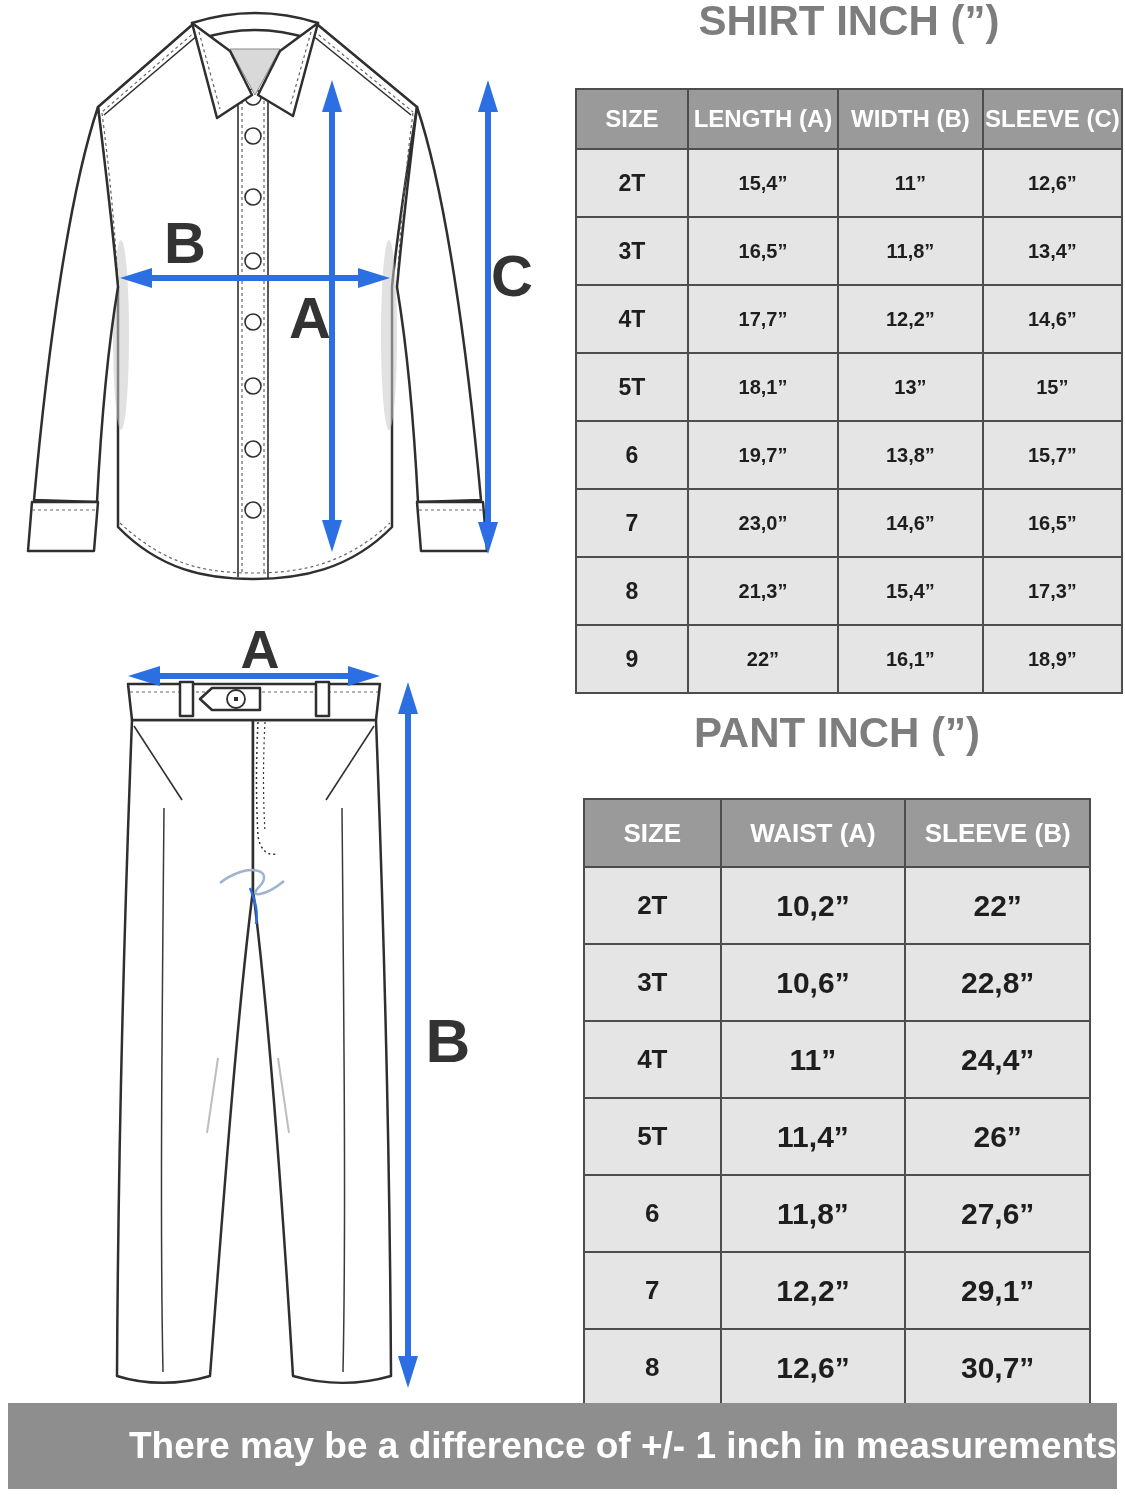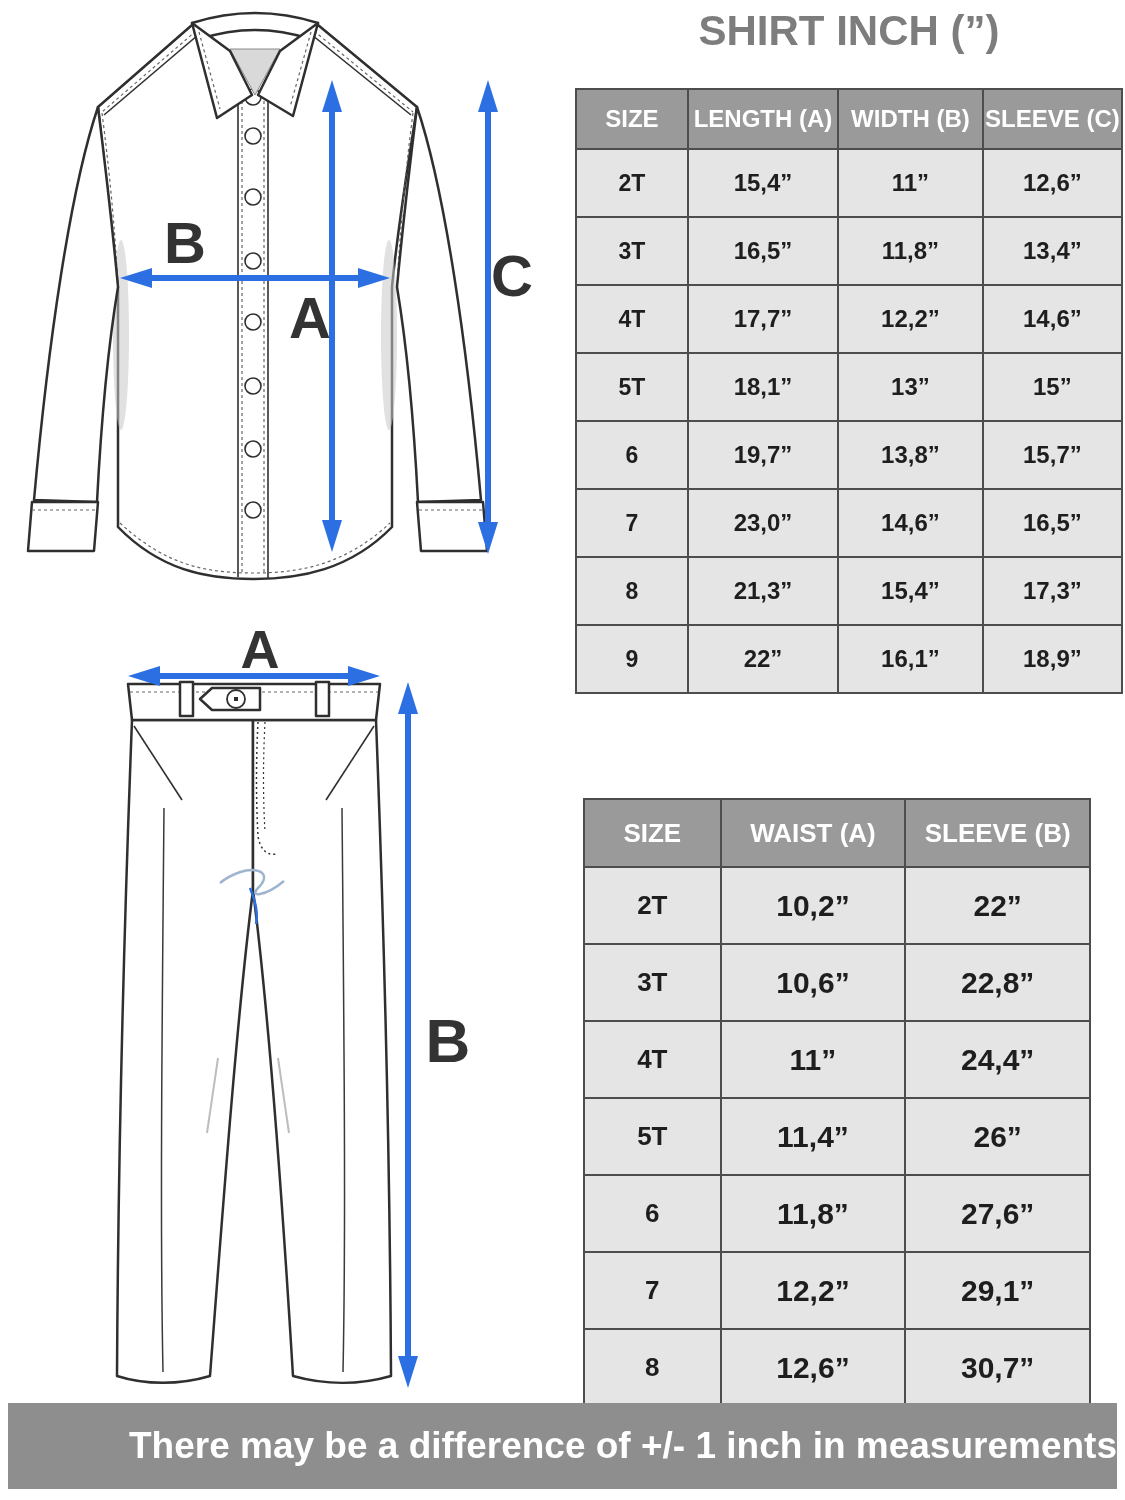--- a/index.html
+++ b/index.html
@@ -5,35 +5,35 @@
   html,body{margin:0;padding:0;background:#fff;}
   .canvas{
     position:relative;width:1125px;height:1500px;background:#ffffff;overflow:hidden;
     font-family:"Liberation Sans",sans-serif;
   }
   
   .sec-title{
     position:absolute;text-align:center;font-weight:bold;color:var(--title-gray,#7d7d7d);
     font-size:42px;letter-spacing:0px;line-height:1;white-space:nowrap;
   }
-  .shirt-title{left:575px;top:10px;width:548px;}
+  .shirt-title{left:575px;top:0px;width:548px;}
   .pant-title{left:583px;top:712px;width:508px;}
 
   
   .size-table{position:absolute;border-collapse:collapse;table-layout:fixed;background:#e5e5e5;}
   .size-table th{
     background:var(--header-gray,#9a9a9a);color:#ffffff;font-weight:bold;
     border:2px solid #4d4d4d;text-align:center;padding:0;
   }
   .size-table td{
     border:2px solid #4d4d4d;text-align:center;font-weight:bold;color:#1e1e1e;padding:8px;
   }
   .shirt-table{left:575px;top:88px;width:548px;}
   .shirt-table th{height:58px;font-size:24px;}
-  .shirt-table td{height:50px;font-size:24px;}
+  .shirt-table td{height:50px;font-size:20px;}
   .shirt-table td:first-child{font-size:23px;}
   .shirt-table .c1{width:20.5%;} .shirt-table .c2{width:27.5%;}
   .shirt-table .c3{width:26.5%;} .shirt-table .c4{width:25.5%;}
 
   .pant-table{left:583px;top:798px;width:508px;}
   .pant-table th{height:66px;font-size:26px;}
   .pant-table td{height:59px;font-size:30px;}
   .pant-table td:first-child{font-size:26px;}
   .pant-table .c1{width:27%;} .pant-table .c2{width:36.5%;} .pant-table .c3{width:36.5%;}
 
@@ -258,20 +258,21 @@
         </tr>
         <tr>
           <td>9</td>
           <td>22”</td>
           <td>16,1”</td>
           <td>18,9”</td>
         </tr>
       </tbody>
     </table>
 
+  <div class="sec-title pant-title">PANT INCH (”)</div>
   <table class="size-table pant-table">
     <colgroup>
         <col class="c1">
         <col class="c2">
         <col class="c3">
       </colgroup>
   <thead>
         <tr>
           <th>SIZE</th>
           <th>WAIST (A)</th>

